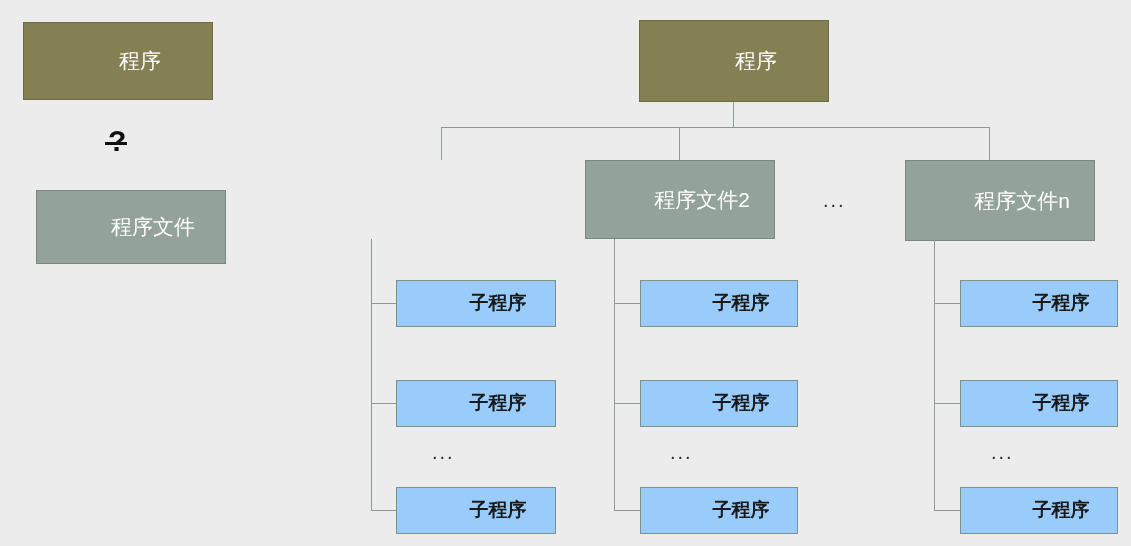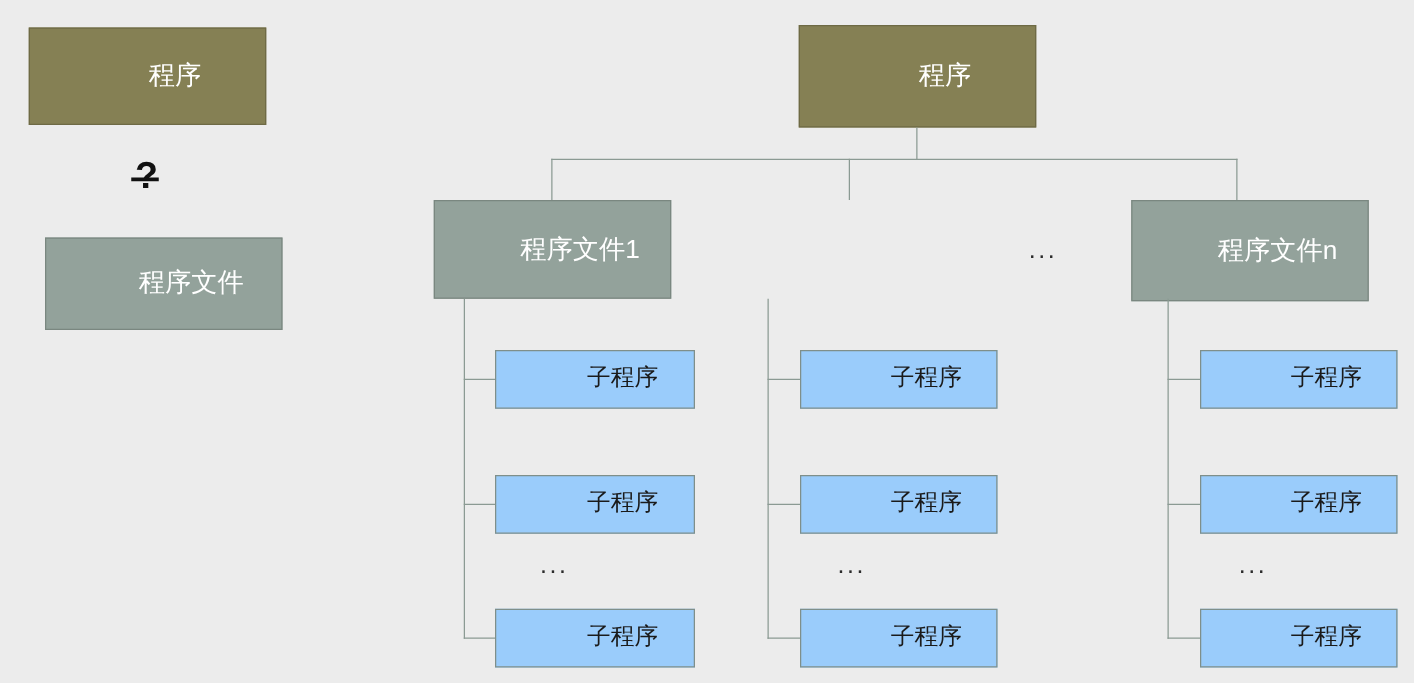--- a/index.html
+++ b/index.html
@@ -41,20 +41,21 @@
     background: #93a29b;
     border: 1px solid #7a8780;
     color: #ffffff;
     font-size: 21px;
   }
   .node-blue {
     background: #9ACCFB;
     border: 1px solid #7f8f8a;
     color: #1a1a1a;
     font-size: 19px;
+    font-weight: bold;
   }
   .conn {
     position: absolute;
     background: #8b9a93;
   }
   .conn-v { width: 1px; }
   .conn-h { height: 1px; }
   .ellipsis-h {
     position: absolute;
     color: #2b2b2b;
@@ -103,41 +104,41 @@
   </div>
 
   <div class="conn conn-v" style="left:733px; top:102px; height:26px;"></div>
 
   <div class="conn conn-h" style="left:441px; top:127px; width:549px;"></div>
 
   <div class="conn conn-v" style="left:441px; top:127px; height:33px;"></div>
   <div class="conn conn-v" style="left:679px; top:127px; height:33px;"></div>
   <div class="conn conn-v" style="left:989px; top:127px; height:33px;"></div>
 
-  <div class="node node-sage" style="left:347px; top:160px; width:190px; height:79px;">
-    <span>程序文件1</span>
-  </div>
   <div class="conn conn-v" style="left:371px; top:239px; height:272px;"></div>
   <div class="conn conn-h" style="left:371px; top:303px; width:25px;"></div>
   <div class="conn conn-h" style="left:371px; top:403px; width:25px;"></div>
   <div class="conn conn-h" style="left:371px; top:510px; width:25px;"></div>
 
   <div class="node node-blue" style="left:396px; top:280px; width:160px; height:47px;">
     <span>子程序</span>
   </div>
   <div class="node node-blue" style="left:396px; top:380px; width:160px; height:47px;">
     <span>子程序</span>
   </div>
   <div class="ellipsis-h" style="left:432px; top:442px;">
     <span>...</span>
   </div>
   <div class="node node-blue" style="left:396px; top:487px; width:160px; height:47px;">
     <span>子程序</span>
   </div>
 
+  <div class="node node-sage" style="left:585px; top:160px; width:190px; height:79px;">
+    <span>程序文件2</span>
+  </div>
   <div class="conn conn-v" style="left:614px; top:239px; height:272px;"></div>
   <div class="conn conn-h" style="left:614px; top:303px; width:26px;"></div>
   <div class="conn conn-h" style="left:614px; top:403px; width:26px;"></div>
   <div class="conn conn-h" style="left:614px; top:510px; width:26px;"></div>
 
   <div class="node node-blue" style="left:640px; top:280px; width:158px; height:47px;">
     <span>子程序</span>
   </div>
   <div class="node node-blue" style="left:640px; top:380px; width:158px; height:47px;">
     <span>子程序</span>

